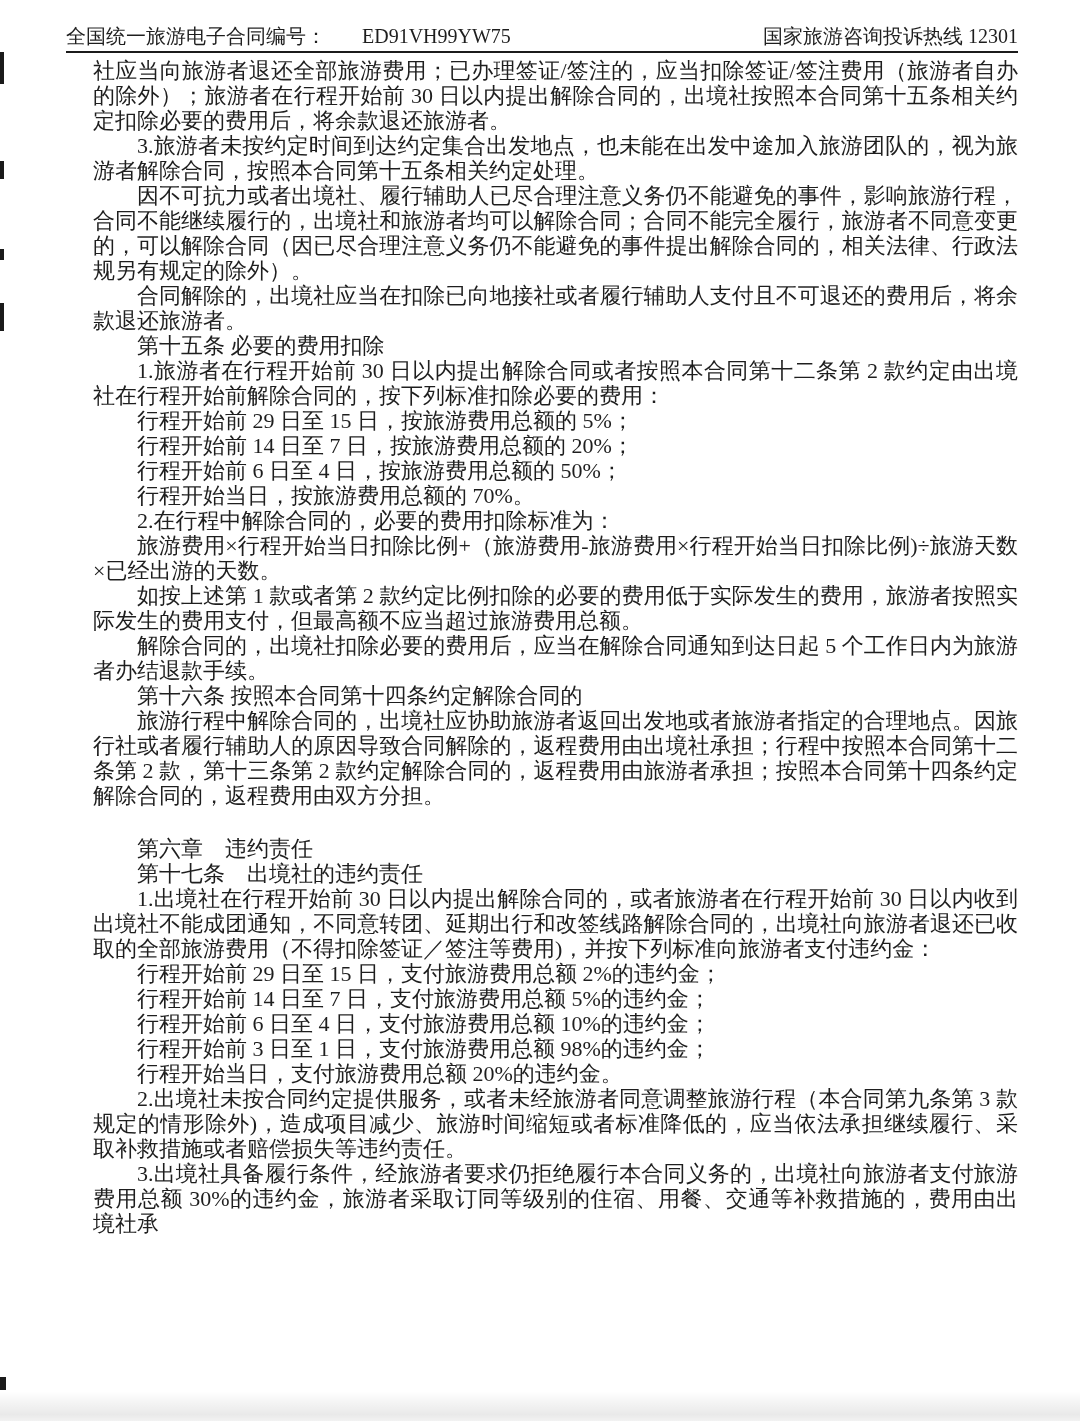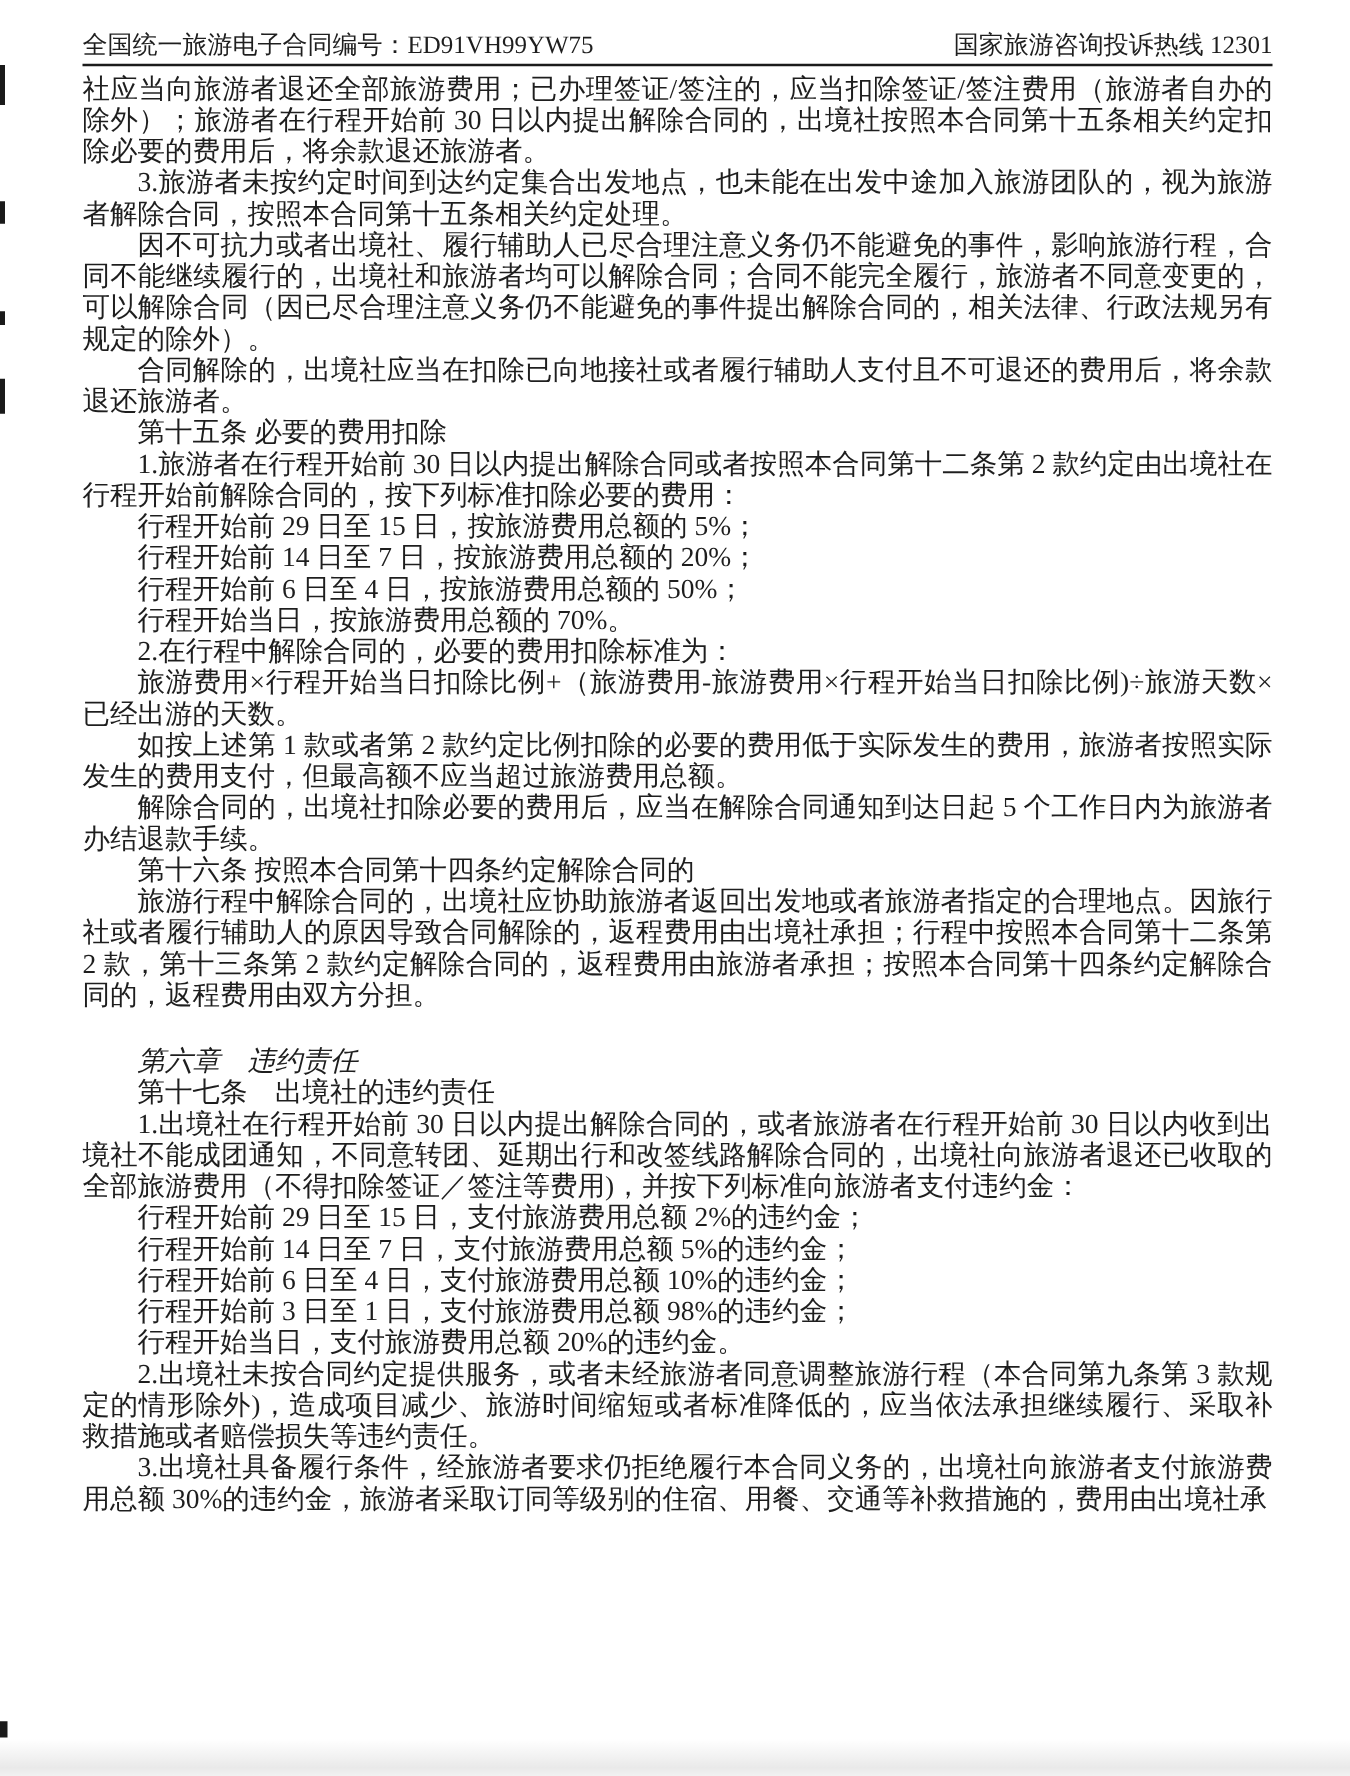--- a/index.html
+++ b/index.html
@@ -21,39 +21,40 @@
     width: 1080px;
   }
   .page-header {
     display: flex;
     justify-content: space-between;
     align-items: flex-end;
     font-size: 20px;
     line-height: 24px;
     white-space: nowrap;
   }
-  .header-left { display: inline-flex; }
+  .header-left { display: inline-flex; gap: 36px; }
   .header-rule {
     height: 2px;
     background: #1b1b1b;
     margin-top: 3px;
   }
   .contract-body {
     margin-top: 5px;
     font-size: 22px;
     line-height: 25px;
     letter-spacing: 0px;
+    margin-left: 27px;
   }
   .para {
     margin: 0;
     text-align: justify;
     text-justify: inter-ideograph;
   }
   .para.indent { text-indent: 2em; }
-  .para.gap-before { margin-top: 28px; font-style: italic; }
+  .para.gap-before { margin-top: 28px; }
   .bottom-edge {
     position: absolute;
     left: 0; right: 0; bottom: 0;
     height: 30px;
     background: linear-gradient(to bottom, rgba(0,0,0,0) 0%, rgba(0,0,0,0.085) 78%, rgba(0,0,0,0.05) 100%);
     pointer-events: none;
   }
   .artifact {
     position: absolute;
     left: 0;

